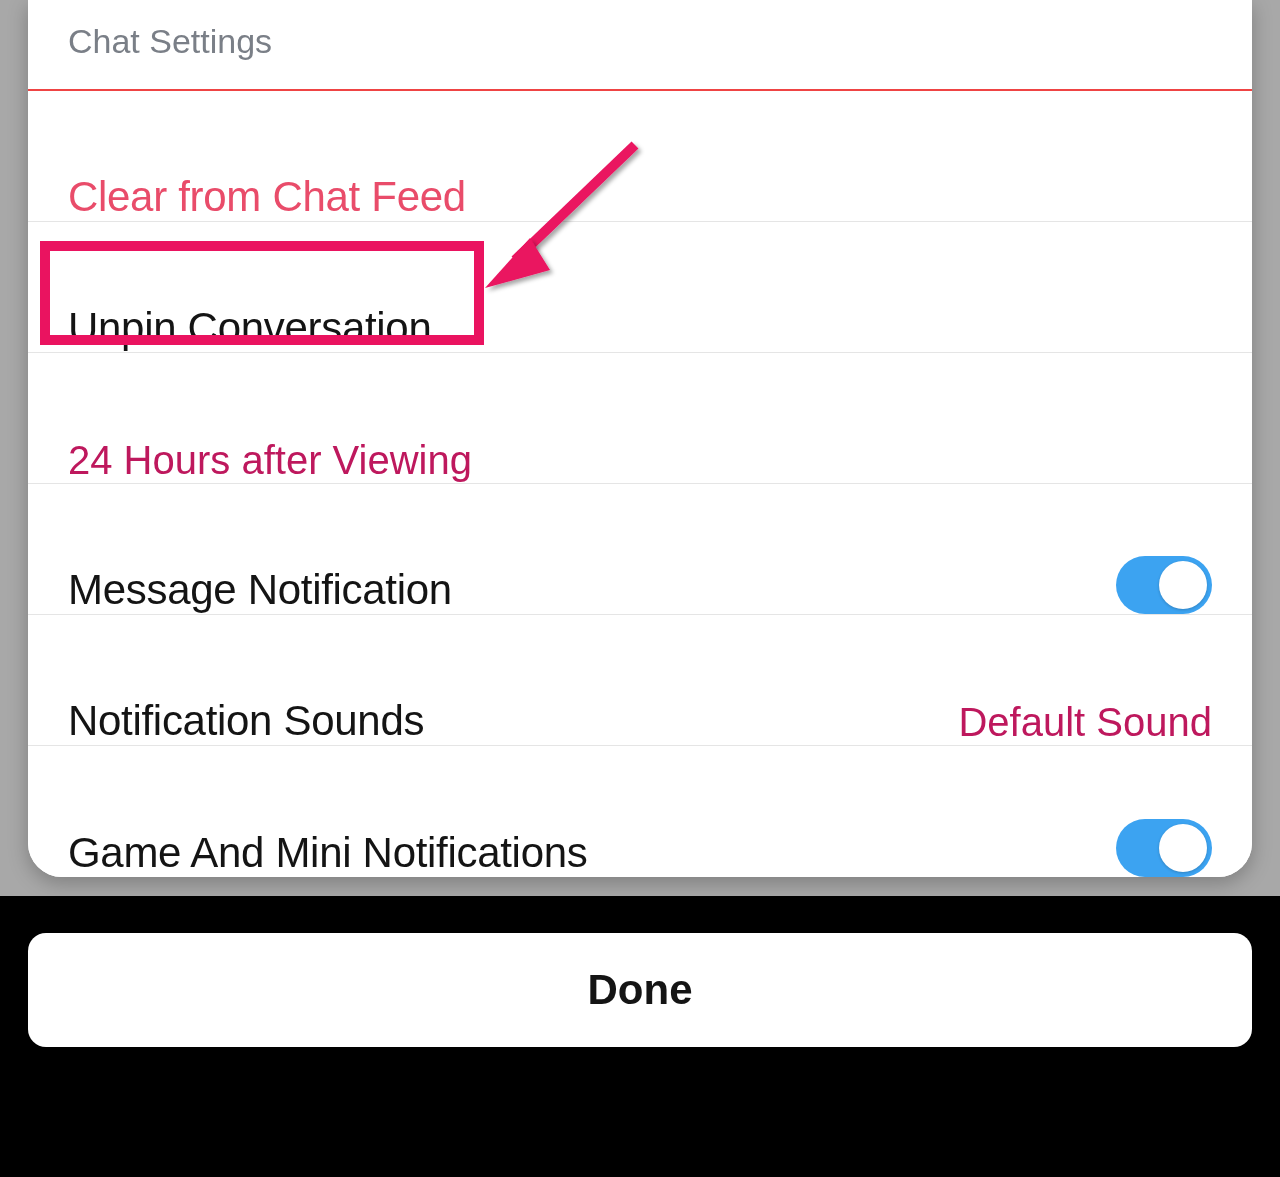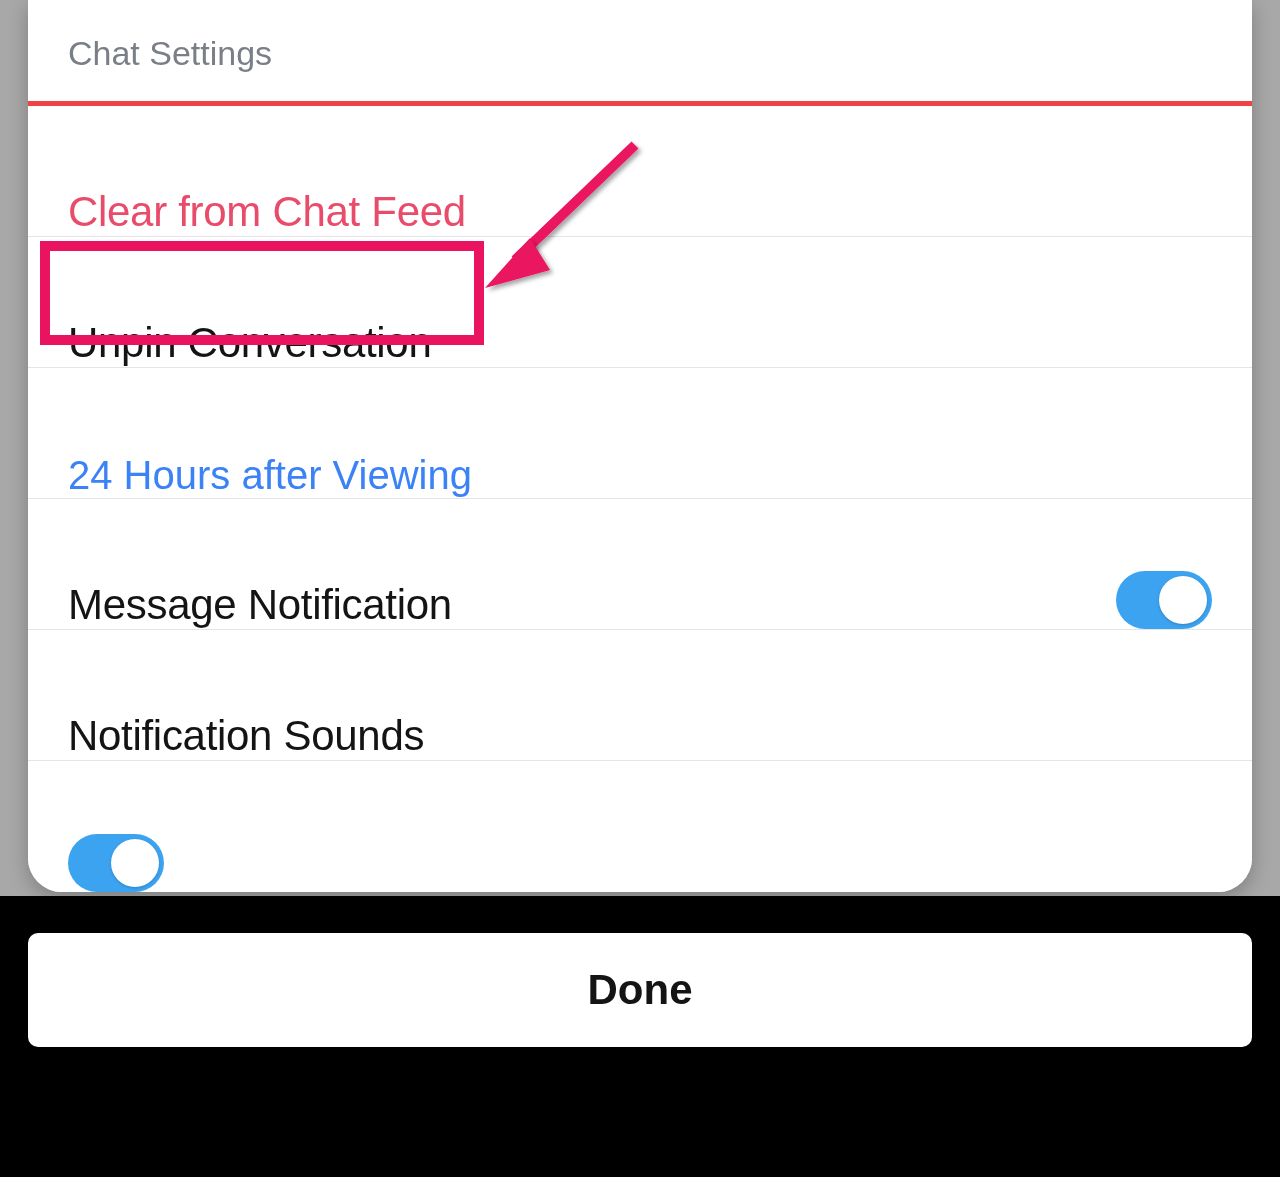--- a/index.html
+++ b/index.html
@@ -14,45 +14,45 @@
     position: absolute;
     top: 0;
     left: 28px;
     right: 28px;
     background: #fff;
     border-radius: 0 0 34px 34px;
     box-shadow: 0 6px 20px rgba(0,0,0,0.25);
     overflow: visible;
   }
   .section-header {
-    padding: 34px 40px 28px 40px;
+    padding: 22px 40px 28px 40px;
     color: #7a7f87;
     font-size: 34px;
     font-weight: 400;
-    border-bottom: 5px solid #ef4444;
+    border-bottom: 2px solid #ef4444;
   }
   .row {
     display: flex;
     align-items: flex-end;
     justify-content: space-between;
     padding: 0 40px;
     height: 131px;
     border-bottom: 1px solid #e5e5e5;
     background: #fff;
   }
   .row:last-child { border-bottom: none; }
   .row-label {
     font-size: 42px;
     color: #141414;
     font-weight: 400;
     letter-spacing: -0.3px;
   }
   .row-value {
     font-size: 40px;
-    color: #3b82f6;
+    color: #be185d;
     font-weight: 400;
   }
   .row-destructive .row-label {
     color: #e94c6a;
   }
   .toggle {
     width: 96px;
     height: 58px;
     border-radius: 30px;
     background: #3ca3f1;
@@ -79,21 +79,21 @@
     position: absolute;
     pointer-events: none;
   }
   .done-bar {
     position: absolute;
     left: 28px;
     right: 28px;
     bottom: 130px;
     height: 114px;
     background: #fff;
-    border-radius: 10px;
+    border-radius: 18px;
     display: flex;
     align-items: center;
     justify-content: center;
     font-size: 42px;
     font-weight: 700;
     color: #141414;
     box-shadow: 0 6px 20px rgba(0,0,0,0.25);
   }
   .bottom-black {
     position: absolute;
@@ -132,23 +132,25 @@
     <span class="row-value">24 Hours after Viewing</span>
   </div>
 
   <div class="row">
     <span class="row-label">Message Notification</span>
     <div class="toggle"></div>
   </div>
 
   <div class="row">
     <span class="row-label">Notification Sounds</span>
+    <span class="row-value">Default Sound</span>
   </div>
 
   <div class="row" style="border-bottom:none; border-radius:0 0 34px 34px;">
+    <span class="row-label">Game And Mini Notifications</span>
     <div class="toggle"></div>
   </div>
 </div>
 
 <div class="highlight-box" style="left:40px; top:241px; width:444px; height:104px;"></div>
 
 <svg class="arrow" style="left:470px; top:130px; width:200px; height:170px;" viewBox="0 0 200 170">
   <defs>
     <filter id="sh" x="-20%" y="-20%" width="140%" height="140%">
       <feDropShadow dx="3" dy="3" stdDeviation="2" flood-color="#000" flood-opacity="0.35"></feDropShadow>

